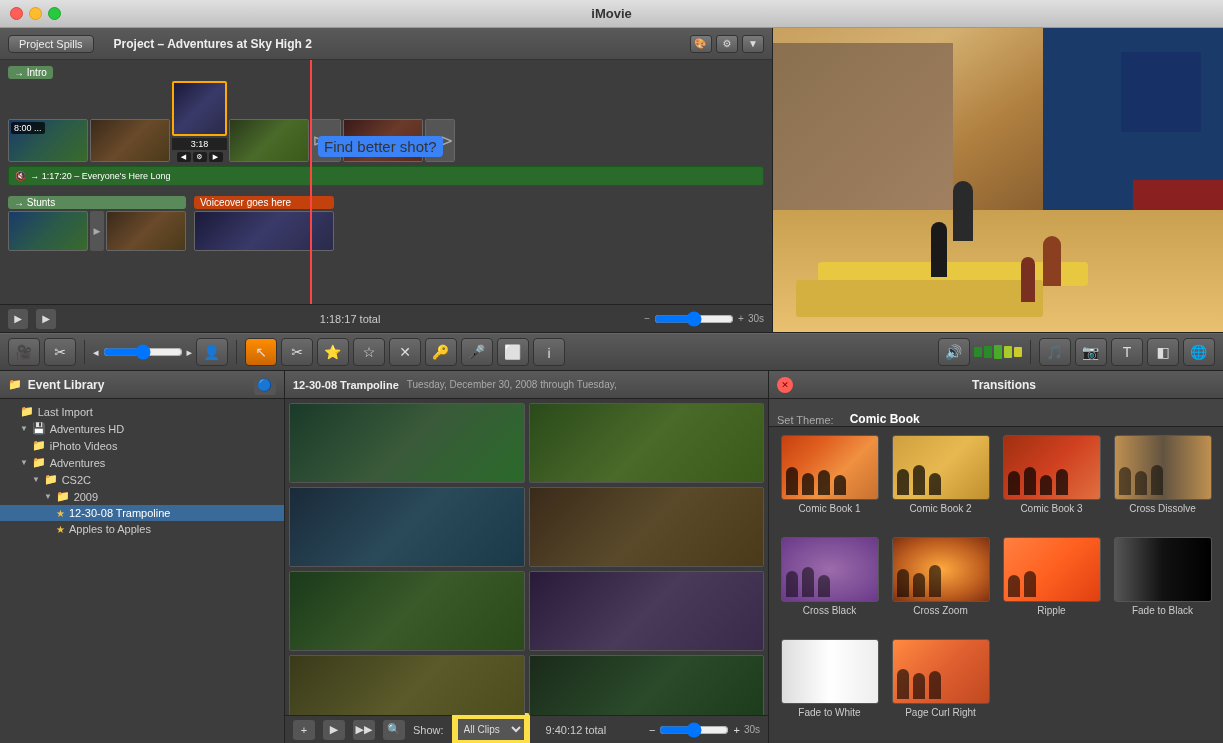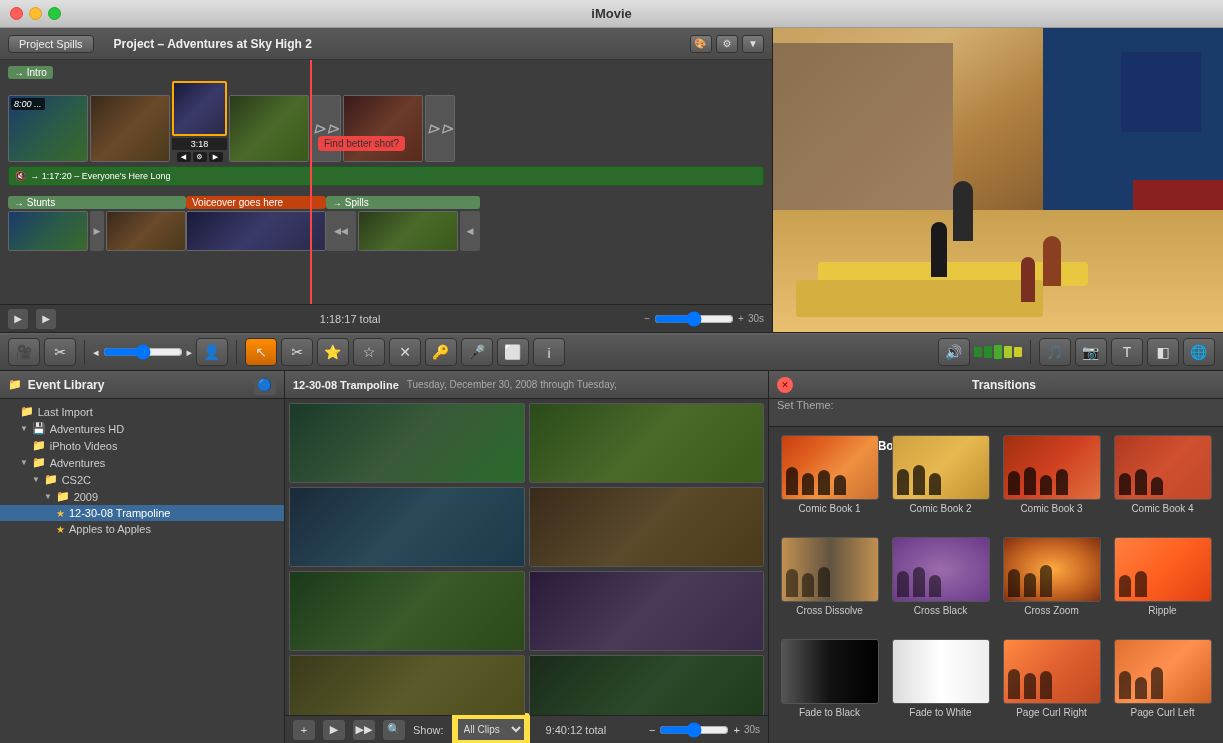--- a/index.html
+++ b/index.html
@@ -48,29 +48,29 @@
     
     .timeline-area { flex: 1; overflow: hidden; position: relative; background: #3d3d3d; }
 
     .timeline-track { padding: 4px 8px; position: relative; }
 
     .intro-label {
       display: inline-block; background: #5a8a5a; border-radius: 3px;
       padding: 1px 6px; font-size: 10px; color: #fff; margin-bottom: 2px;
     }
     .find-better-shot {
-      position: absolute; top: 76px; left: 318px; background: #ef4444; border-radius: 4px;
-      padding: 2px 6px; font-size: 10px; color: #333; white-space: nowrap; z-index: 10;
+      position: absolute; top: 76px; left: 318px; background: #3b82f6; border-radius: 4px;
+      padding: 2px 6px; font-size: 15px; color: #333; white-space: nowrap; z-index: 10;
     }
 
     .clips-row { display: flex; gap: 2px; align-items: flex-end; margin-bottom: 4px; }
 
     .clip-thumb {
-      width: 80px; height: 67px; background: #555; border: 1px solid #666;
-      border-radius: 2px; overflow: hidden; position: relative; flex-shrink: 0; font-style: italic;
+      width: 80px; height: 43px; background: #555; border: 1px solid #666;
+      border-radius: 2px; overflow: hidden; position: relative; flex-shrink: 0;
     }
     .clip-thumb-inner {
       width: 100%; height: 100%;
       background: linear-gradient(135deg, #2a5a2a 0%, #4a7a3a 50%, #2a4a2a 100%);
     }
     .clip-duration {
       position: absolute; top: 2px; left: 2px; background: rgba(0,0,0,0.7);
       padding: 1px 3px; font-size: 9px; color: #fff; border-radius: 2px;
     }
     .clip-ctrl-btn { width: 14px; height: 10px; background: rgba(0,0,0,0.5); border-radius: 2px; font-size: 7px; color: #fff; display: flex; align-items: center; justify-content: center; }
@@ -83,21 +83,21 @@
     .selected-duration { background: #222; text-align: center; font-size: 9px; color: #fff; padding: 1px; }
 
     .audio-track {
       height: 20px; background: #2a6a2a; border-radius: 3px; margin: 2px 0;
       display: flex; align-items: center; padding: 0 6px;
       font-size: 9px; color: #fff; border: 1px solid #1a5a1a;
     }
     .playhead { position: absolute; left: 310px; top: 0; bottom: 0; width: 2px; background: #ff4444; z-index: 5; }
 
     
-    .second-track { display: flex; padding: 4px 8px; }
+    .second-track { display: flex; padding: 4px 8px; gap: 8px; }
     .track-section { display: flex; flex-direction: column; gap: 2px; }
     .track-label {
       display: inline-block; background: #5a8a5a; border-radius: 3px;
       padding: 1px 6px; font-size: 10px; color: #fff;
     }
     .track-label.voiceover { background: #c2410c; }
     .track-label.spills { background: #5a8a5a; }
     .mini-clip { width: 80px; height: 40px; background: linear-gradient(135deg, #3a5a3a, #5a7a4a); border: 1px solid #666; border-radius: 2px; }
 
     
@@ -220,21 +220,21 @@
     .transitions-header {
       height: 28px; background: linear-gradient(to bottom, #5a5a5a, #484848);
       display: flex; align-items: center; padding: 0 8px;
       border-bottom: 1px solid #222;
     }
     .close-btn { width: 16px; height: 16px; background: #ff5f56; border-radius: 50%; display: flex; align-items: center; justify-content: center; font-size: 9px; color: #800; cursor: pointer; }
     .transitions-title { font-size: 12px; font-weight: bold; color: #eee; margin-left: auto; margin-right: auto; }
 
     .theme-bar {
       height: 28px; background: #444; border-bottom: 1px solid #222;
-      display: flex; align-items: flex-start; padding: 0 8px; gap: 4px;
+      display: flex; align-items: flex-end; padding: 0 8px; gap: 16px;
     }
     .set-theme-label { font-size: 11px; color: #aaa; }
     .theme-name { font-size: 12px; font-weight: bold; color: #fff; margin-top: 40px; }
 
     .transitions-grid { flex: 1; overflow-y: auto; display: grid; grid-template-columns: repeat(4, 1fr); gap: 6px; padding: 8px; }
     .transition-item { display: flex; flex-direction: column; align-items: center; gap: 3px; cursor: pointer; }
     .transition-thumb {
       width: 98px; height: 65px; border-radius: 3px; overflow: hidden;
       border: 1px solid #555; position: relative;
     }
@@ -341,28 +341,20 @@
             <div style="display:flex;gap:2px;">
               <div class="mini-clip clip-v1"></div>
               <div style="width:14px;height:40px;background:#555;border-radius:2px;display:flex;align-items:center;justify-content:center;font-size:9px;color:#aaa;">▶</div>
               <div class="mini-clip clip-v2"></div>
             </div>
           </div>
           <div class="track-section">
             <span class="track-label voiceover">Voiceover goes here</span>
             <div style="display:flex;gap:2px;">
               <div class="mini-clip clip-v3" style="width:140px;"></div>
-            </div>
-          </div>
-          <div class="track-section">
-            <span class="track-label spills">→ Spills</span>
-            <div style="display:flex;gap:2px;">
-              <div style="width:30px;height:40px;background:#555;border-radius:2px;display:flex;align-items:center;justify-content:center;font-size:9px;color:#aaa;">◀◀</div>
-              <div class="mini-clip clip-v4" style="width:100px;"></div>
-              <div style="width:20px;height:40px;background:#555;border-radius:2px;display:flex;align-items:center;justify-content:center;font-size:9px;color:#aaa;">◀</div>
             </div>
           </div>
         </div>
 
       </div>
 
       <div class="timeline-footer">
         <div class="play-btn">▶</div>
         <div class="play-btn">▶</div>
         <span class="total-time">1:18:17 total</span>
@@ -583,30 +575,20 @@
             <div class="silhouette">
               <div class="sil-person" style="height:24px;"></div>
               <div class="sil-person" style="height:28px;"></div>
               <div class="sil-person" style="height:20px;"></div>
               <div class="sil-person" style="height:26px;"></div>
             </div>
           </div>
           <span class="transition-label">Comic Book 3</span>
         </div>
 
-        <div class="transition-item">
-          <div class="transition-thumb t-comic4">
-            <div class="silhouette">
-              <div class="sil-person" style="height:22px;"></div>
-              <div class="sil-person" style="height:26px;"></div>
-              <div class="sil-person" style="height:18px;"></div>
-            </div>
-          </div>
-          <span class="transition-label">Comic Book 4</span>
-        </div>
 
         <div class="transition-item">
           <div class="transition-thumb" style="background:linear-gradient(to right,#c09050,rgba(192,144,80,0.3),#c09050);">
             <div class="silhouette">
               <div class="sil-person" style="height:28px;background:rgba(0,0,0,0.5);"></div>
               <div class="sil-person" style="height:24px;background:rgba(0,0,0,0.5);"></div>
               <div class="sil-person" style="height:30px;background:rgba(0,0,0,0.5);"></div>
             </div>
           </div>
           <span class="transition-label">Cross Dissolve</span>
@@ -660,28 +642,18 @@
           <div class="transition-thumb t-page-curl-r">
             <div class="silhouette">
               <div class="sil-person" style="height:30px;background:rgba(0,0,0,0.6);"></div>
               <div class="sil-person" style="height:26px;background:rgba(0,0,0,0.6);"></div>
               <div class="sil-person" style="height:28px;background:rgba(0,0,0,0.6);"></div>
             </div>
           </div>
           <span class="transition-label">Page Curl Right</span>
         </div>
 
-        <div class="transition-item">
-          <div class="transition-thumb t-page-curl-l">
-            <div class="silhouette">
-              <div class="sil-person" style="height:28px;background:rgba(0,0,0,0.6);"></div>
-              <div class="sil-person" style="height:22px;background:rgba(0,0,0,0.6);"></div>
-              <div class="sil-person" style="height:32px;background:rgba(0,0,0,0.6);"></div>
-            </div>
-          </div>
-          <span class="transition-label">Page Curl Left</span>
-        </div>
 
       </div>
     </div>
 
   </div>
 </div>
 
 </body></html>

